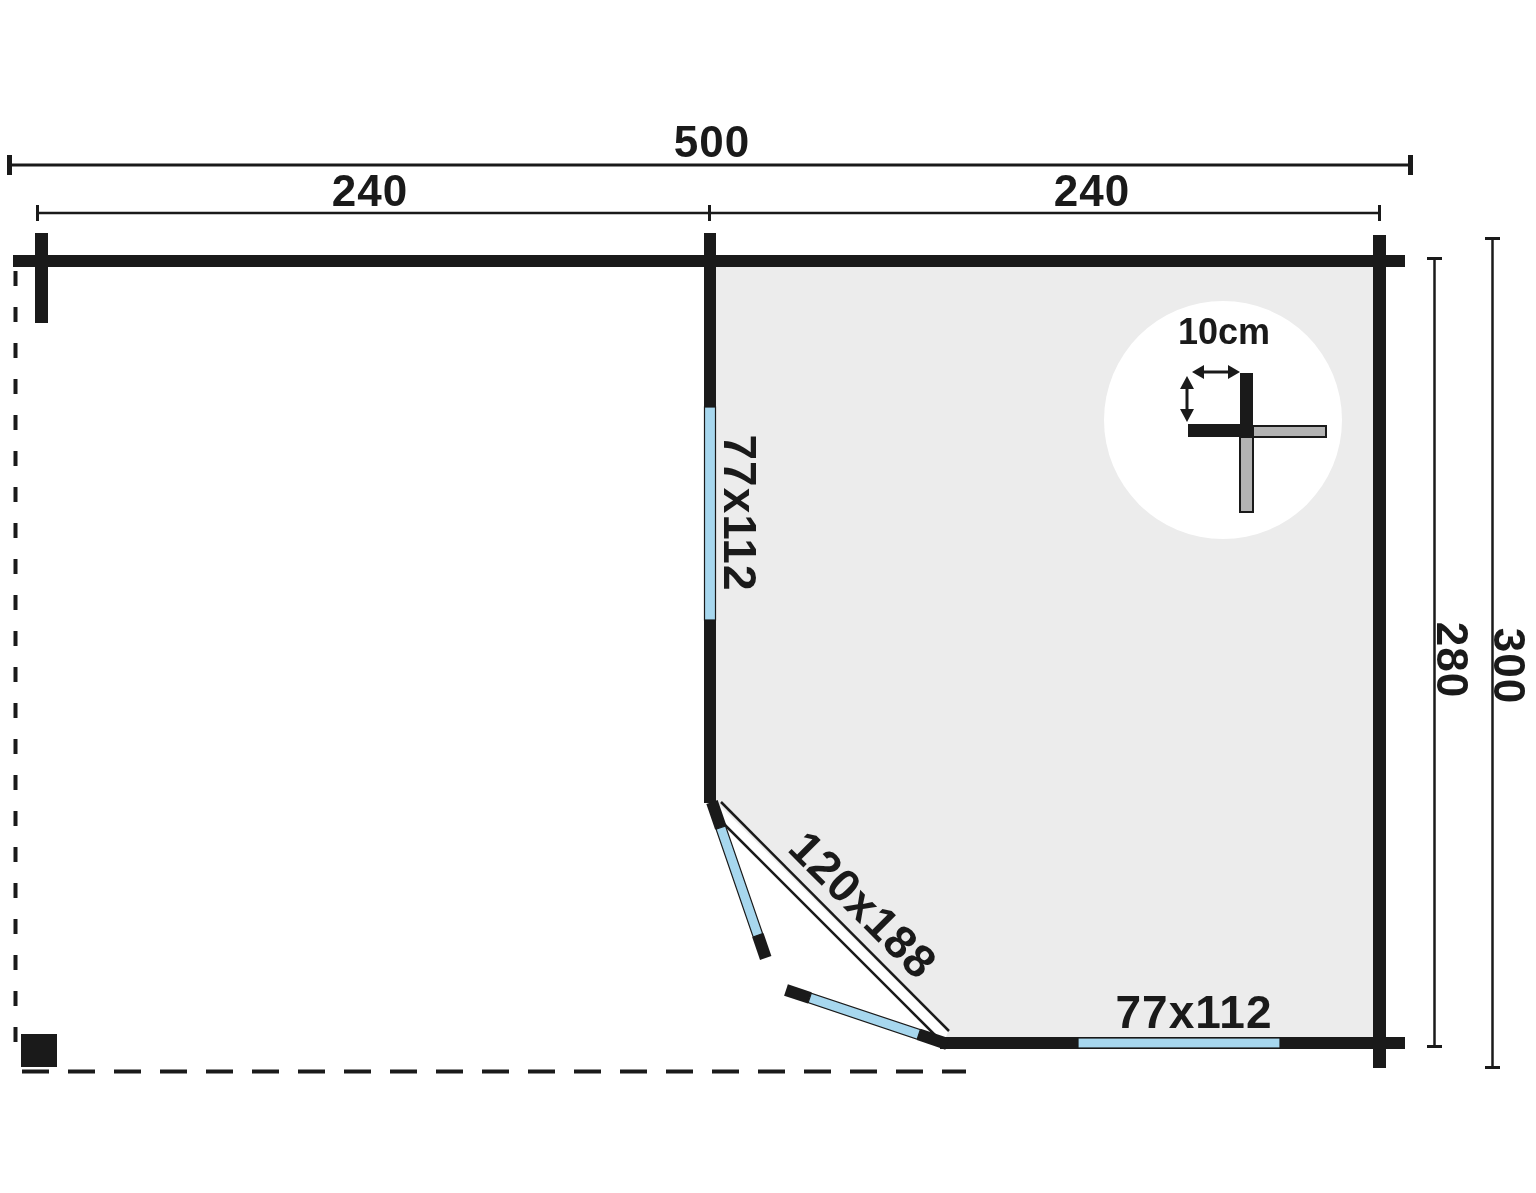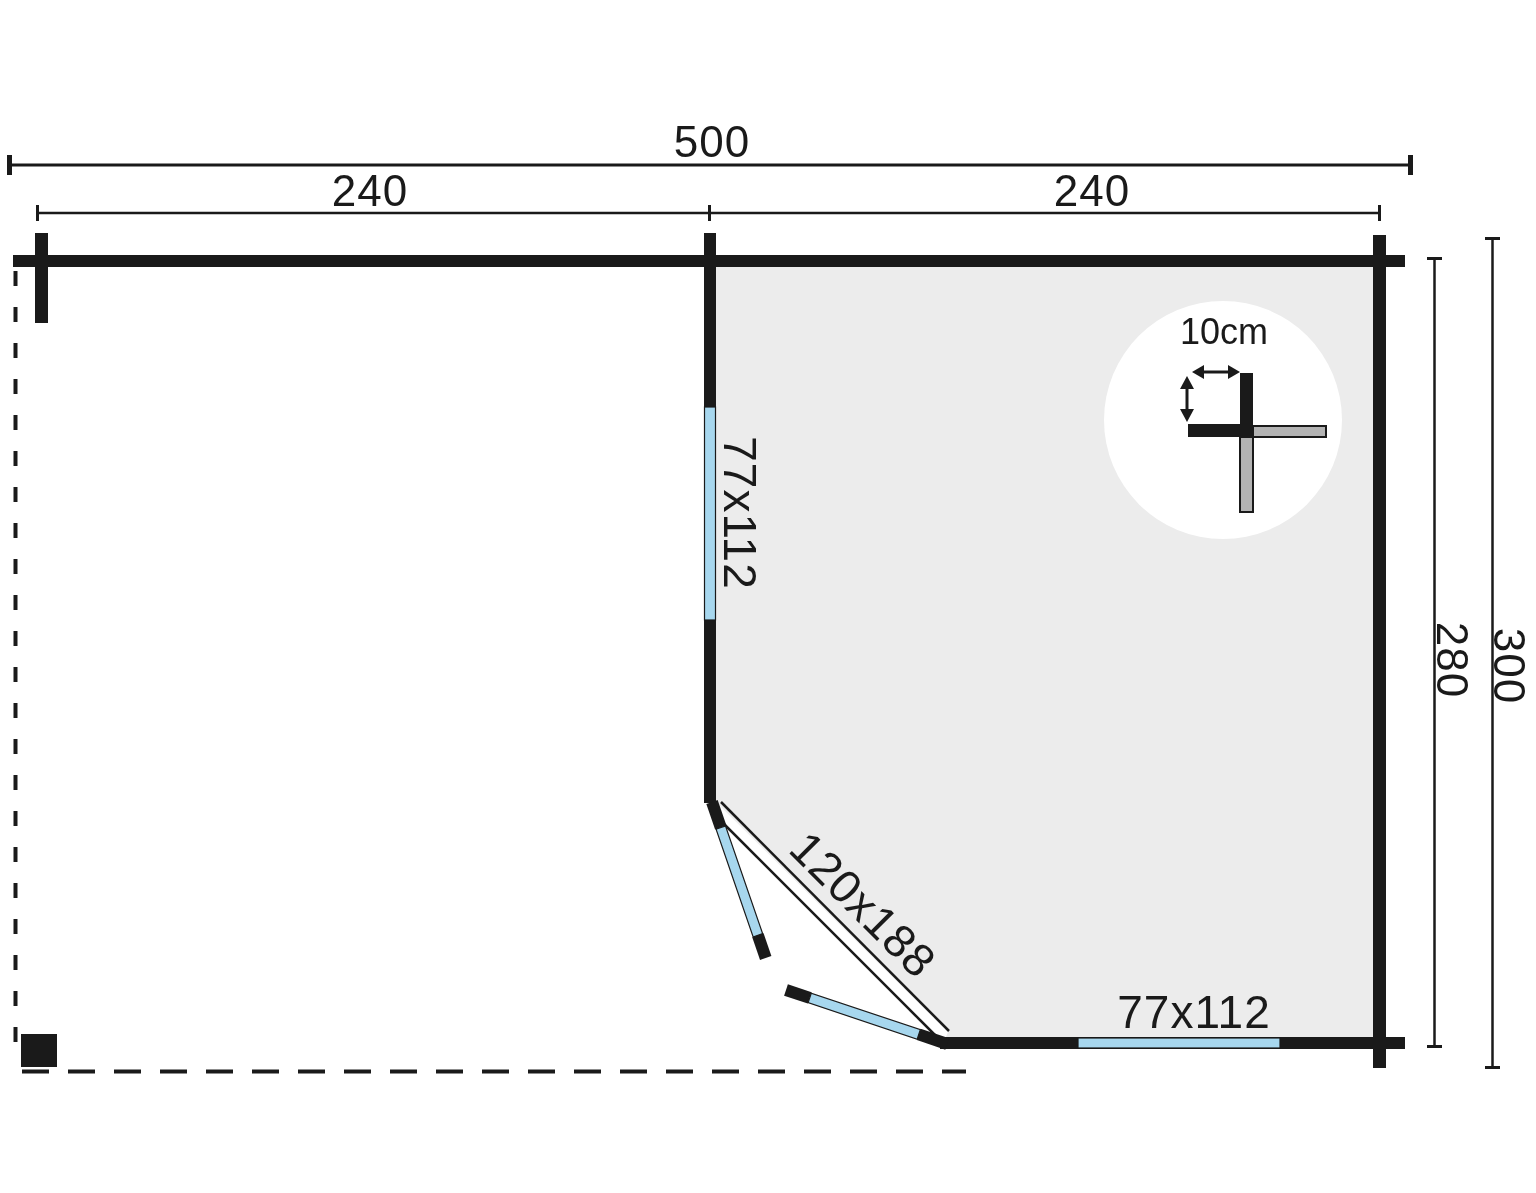--- a/index.html
+++ b/index.html
@@ -1,16 +1,16 @@
 <!DOCTYPE html>
 <html><head>
 <meta charset="utf-8">
 <style>
   html,body{margin:0;padding:0;background:#ffffff;}
-  .stage{position:relative;width:1536px;height:1193px;background:#ffffff;overflow:hidden;}
+  .stage{position:relative;width:1536px;height:1193px;background:#ffffff;overflow:hidden;font-weight:bold;}
   svg{display:block;}
   text{font-family:"Liberation Sans","DejaVu Sans",sans-serif;fill:#1a1a1a;}
   .dim-text{font-size:44px;letter-spacing:1px;}
   .label-text{font-size:46px;letter-spacing:1px;}
   .small-text{font-size:36px;}
   .ink{fill:#1a1a1a;}
   .dimline{stroke:#1a1a1a;stroke-width:3;}
   .dimline-thin{stroke:#1a1a1a;stroke-width:2.5;}
   .tick-bold{stroke:#1a1a1a;stroke-width:5;}
   .tick{stroke:#1a1a1a;stroke-width:3;}

